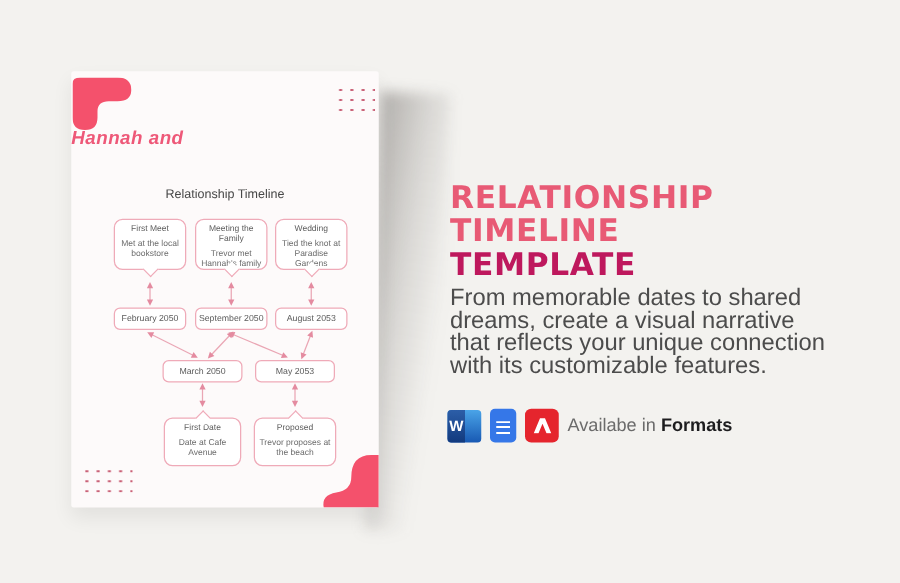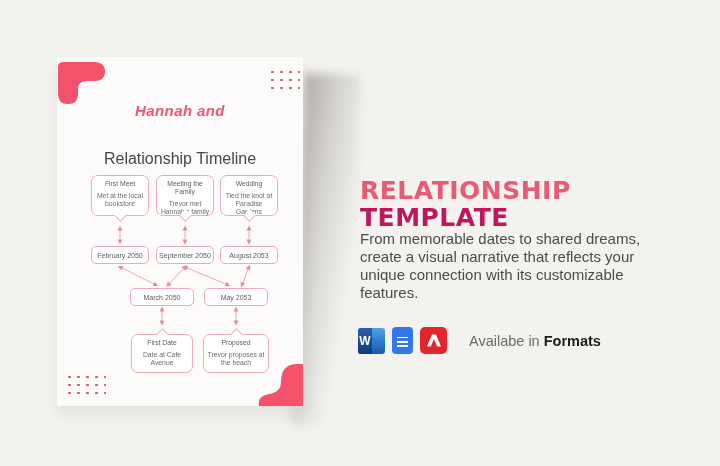--- a/index.html
+++ b/index.html
@@ -19,51 +19,51 @@
   .paper{
     position:absolute;left:57px;top:57px;width:246px;height:349px;
     background:#fdfafa;border-radius:2px;
     box-shadow:0 8px 16px rgba(0,0,0,.07);
   }
   .corner-tl{position:absolute;left:1px;top:5px;}
   .corner-br{position:absolute;right:0;bottom:0;}
   .dots{position:absolute;background-image:radial-gradient(#c96076 1.1px, rgba(201,96,118,0) 1.4px);background-size:9px 8px;}
   .dots-tr{left:211px;top:11px;width:32px;height:21px;}
   .dots-bl{left:8px;top:316px;width:41px;height:21px;}
-  .couple-title{position:absolute;left:0;right:0;top:42px;text-align:center;
+  .couple-title{position:absolute;left:0;right:0;top:42px;text-align:left;
     color:#ee5878;font-weight:bold;font-style:italic;font-size:15px;line-height:23px;letter-spacing:.4px;}
-  .poster-subtitle{position:absolute;left:0;right:0;top:93px;text-align:center;color:#474747;font-size:16px;}
+  .poster-subtitle{position:absolute;left:0;right:0;top:93px;text-align:center;color:#474747;font-size:10px;}
   
   .bubble{position:absolute;background:#fff;border:1px solid #efaab8;border-radius:7px;
     font-size:6.8px;line-height:8px;color:#6b6b6b;text-align:center;padding:4px 3px;box-sizing:border-box;}
   .bubble .b-title{margin-bottom:4px;color:#5c5c5c;}
   .tail{position:absolute;left:50%;width:8px;height:8px;margin-left:-4px;background:#fff;}
   .tail-down{bottom:-5px;border-right:1px solid #efaab8;border-bottom:1px solid #efaab8;transform:rotate(45deg);}
   .tail-up{top:-5px;border-left:1px solid #efaab8;border-top:1px solid #efaab8;transform:rotate(45deg);}
   .datebox{position:absolute;background:#fff;border:1px solid #efaab8;border-radius:5px;height:18px;
     font-size:7px;color:#5c5c5c;text-align:center;line-height:17px;box-sizing:border-box;}
   .connectors{position:absolute;left:0;top:0;}
   
   .heading{position:absolute;left:360px;top:144px;font-family:"DejaVu Sans",sans-serif;
-    font-weight:bold;font-size:25px;line-height:27px;letter-spacing:.5px;margin-top:33px;}
+    font-weight:bold;font-size:25px;line-height:27px;letter-spacing:.5px;}
   .heading .hl-pink{color:#e85a75;}
   .heading .hl-dark{color:#be185d;}
   .description{position:absolute;left:360px;top:230px;width:308px;
-    font-size:15px;line-height:18px;color:#4c4c4c;}
+    font-size:19px;line-height:18px;color:#4c4c4c;}
   .formats{position:absolute;left:358px;top:327px;display:flex;align-items:center;}
   .fmt{margin-right:7px;position:relative;flex:none;}
   .fmt-word{width:27px;height:26px;border-radius:3px;background:linear-gradient(180deg,#4aa4e8,#1859b3);}
   .w-panel{position:absolute;left:0;top:0;bottom:0;width:14px;border-radius:3px 0 0 3px;
     background:linear-gradient(180deg,#2c5ea8,#123a7e);color:#fff;font-size:12px;font-weight:bold;
     display:flex;align-items:center;justify-content:center;}
   .fmt-docs{width:21px;height:27px;border-radius:4px;background:#3577e8;}
   .doc-lines{position:absolute;left:5px;right:5px;top:10px;height:11px;
     background:repeating-linear-gradient(to bottom,#fff 0 1.5px,rgba(255,255,255,0) 1.5px 4.2px);}
   .fmt-pdf{width:27px;height:27px;border-radius:5px;background:#e5252d;display:flex;align-items:center;justify-content:center;}
-  .avail{margin-left:15px;font-size:14.5px;color:#6b6b6b;white-space:nowrap;}
+  .avail{margin-left:0;font-size:14.5px;color:#6b6b6b;white-space:nowrap;}
   .avail b{color:#1d1d1f;}
 </style>
 </head>
 <body>
 
 <div class="paper-shadow"></div>
 
 <div class="paper">
 
   <svg class="corner-tl" width="48" height="43">
@@ -129,20 +129,21 @@
   </div>
   <div class="bubble" style="left:146px;top:277px;width:66px;height:39px;">
     <div class="b-title">Proposed</div>
     <div>Trevor proposes at the beach</div>
     <span class="tail tail-up"></span>
   </div>
 </div>
 
 <div class="heading">
   <div class="hl-pink">RELATIONSHIP</div>
+  <div class="hl-pink">TIMELINE</div>
   <div class="hl-dark">TEMPLATE</div>
 </div>
 
 <div class="description">From memorable dates to shared dreams, create a visual narrative that reflects your unique connection with its customizable features.</div>
 
 <div class="formats">
   <span class="fmt fmt-word">
     <span class="w-panel">W</span>
   </span>
   <span class="fmt fmt-docs">

